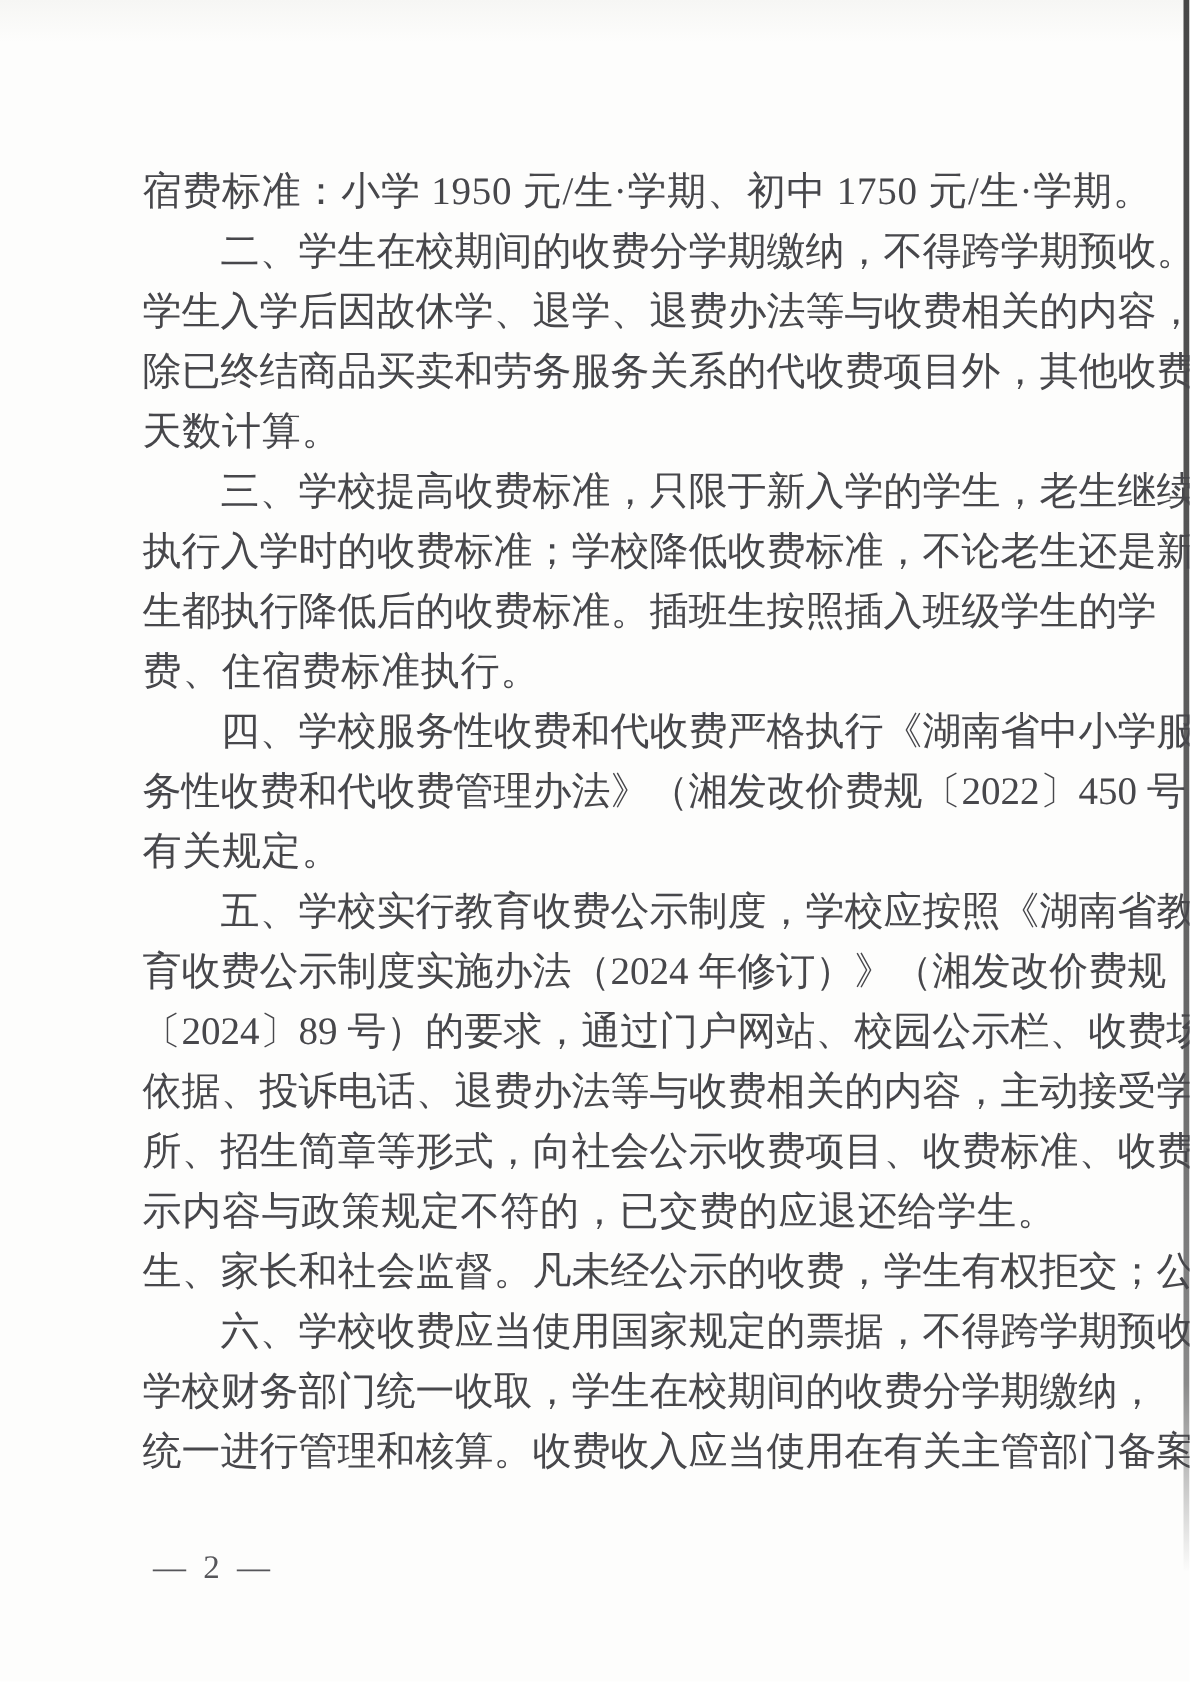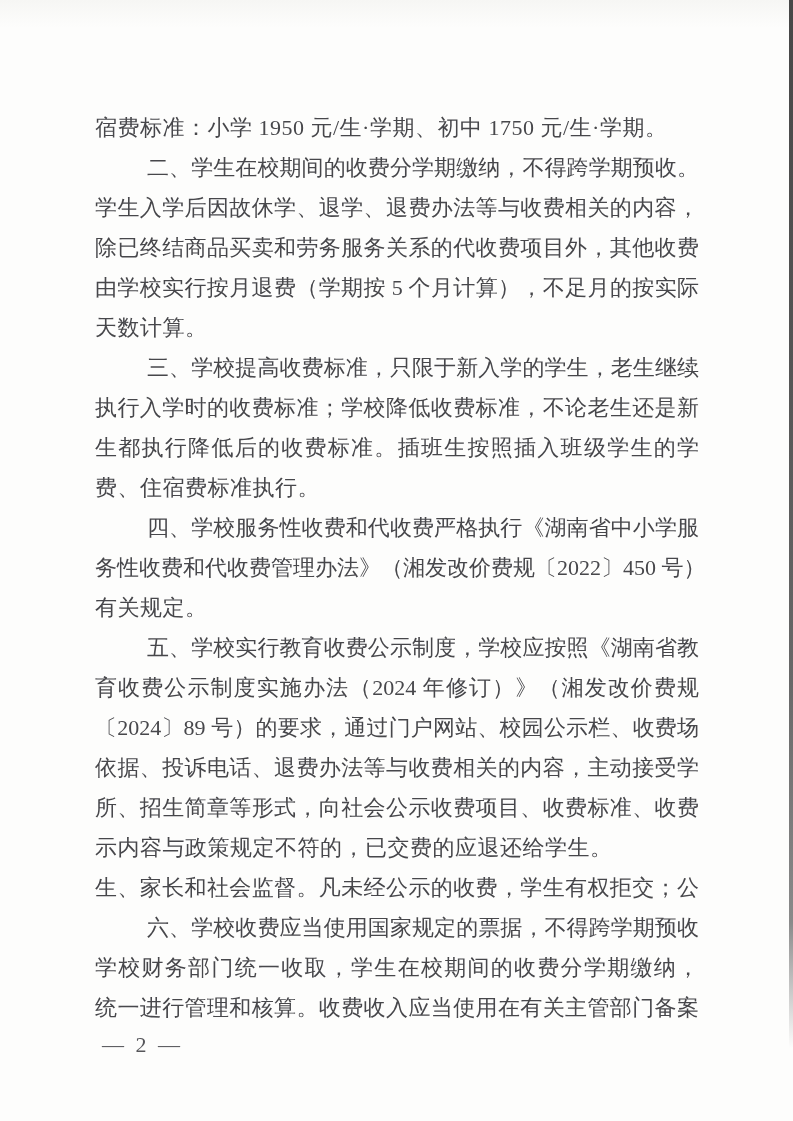--- a/index.html
+++ b/index.html
@@ -40,21 +40,21 @@
   }
   .textblock {
     position: absolute;
     left: 95px;
     top: 108px;
     width: 604px;
   }
   .line {
     height: 40px;
     line-height: 40px;
-    font-size: 22px;
+    font-size: 26px;
     color: #47474b;
     white-space: nowrap;
     text-align: justify;
     letter-spacing: 0.5px;
   }
   .line.fill {
     text-align-last: justify;
     letter-spacing: 0;
   }
   .line.indent {
@@ -73,21 +73,20 @@
 <body>
 
 <div class="page">
   <div class="scan-top"></div>
   <div class="scan-right"></div>
   <div class="textblock">
       <div class="line">宿费标准：小学 1950 元/生·学期、初中 1750 元/生·学期。</div>
       <div class="line indent fill">二、学生在校期间的收费分学期缴纳，不得跨学期预收。</div>
       <div class="line fill">学生入学后因故休学、退学、退费办法等与收费相关的内容，</div>
       <div class="line fill">除已终结商品买卖和劳务服务关系的代收费项目外，其他收费</div>
-      <div class="line fill">由学校实行按月退费（学期按 5 个月计算），不足月的按实际</div>
       <div class="line">天数计算。</div>
       <div class="line indent fill">三、学校提高收费标准，只限于新入学的学生，老生继续</div>
       <div class="line fill">执行入学时的收费标准；学校降低收费标准，不论老生还是新</div>
       <div class="line fill">生都执行降低后的收费标准。插班生按照插入班级学生的学</div>
       <div class="line">费、住宿费标准执行。</div>
       <div class="line indent fill">四、学校服务性收费和代收费严格执行《湖南省中小学服</div>
       <div class="line fill">务性收费和代收费管理办法》（湘发改价费规〔2022〕450 号）</div>
       <div class="line">有关规定。</div>
       <div class="line indent fill">五、学校实行教育收费公示制度，学校应按照《湖南省教</div>
       <div class="line fill">育收费公示制度实施办法（2024 年修订）》（湘发改价费规</div>

